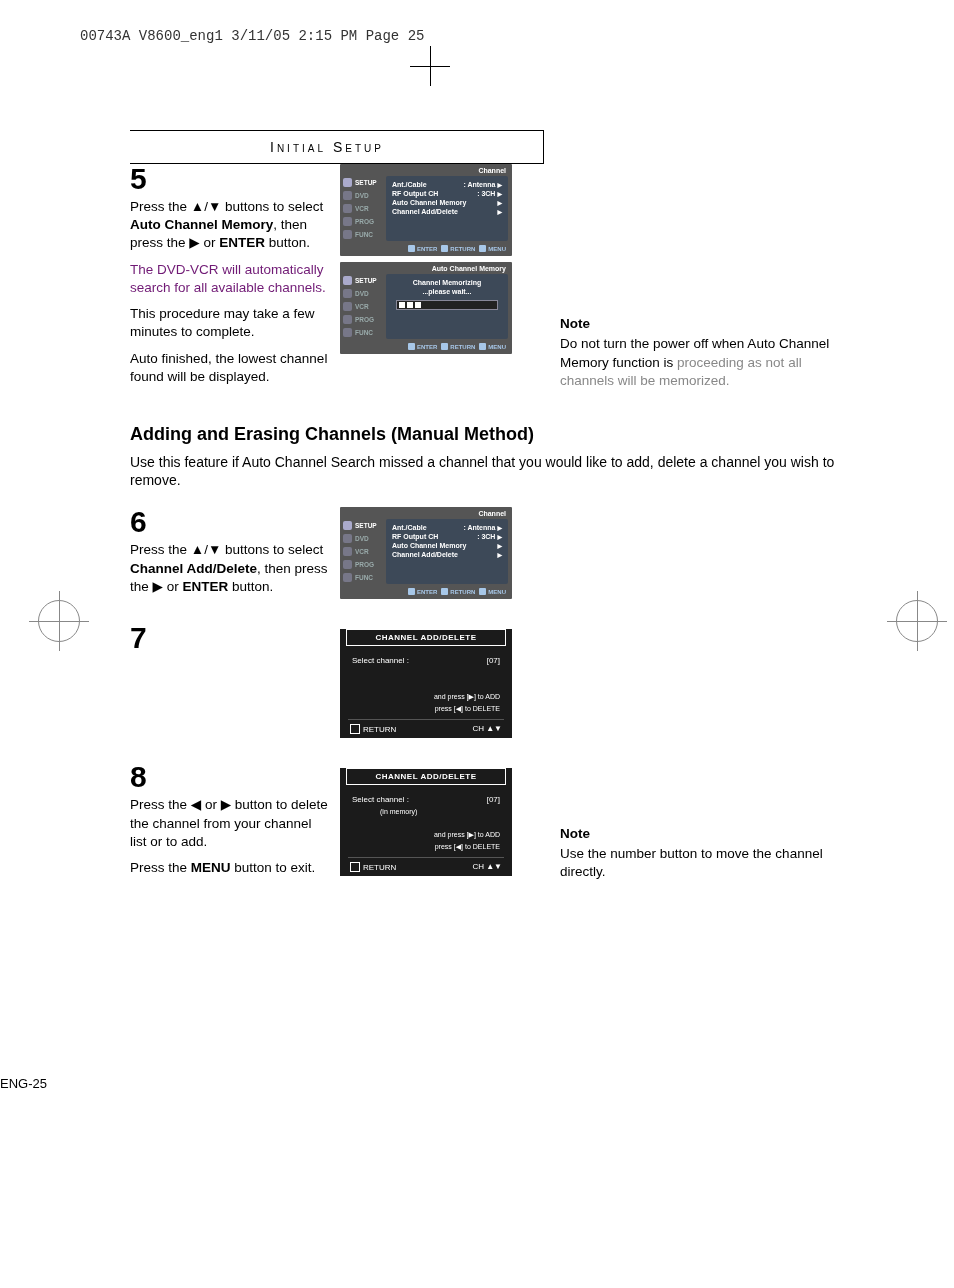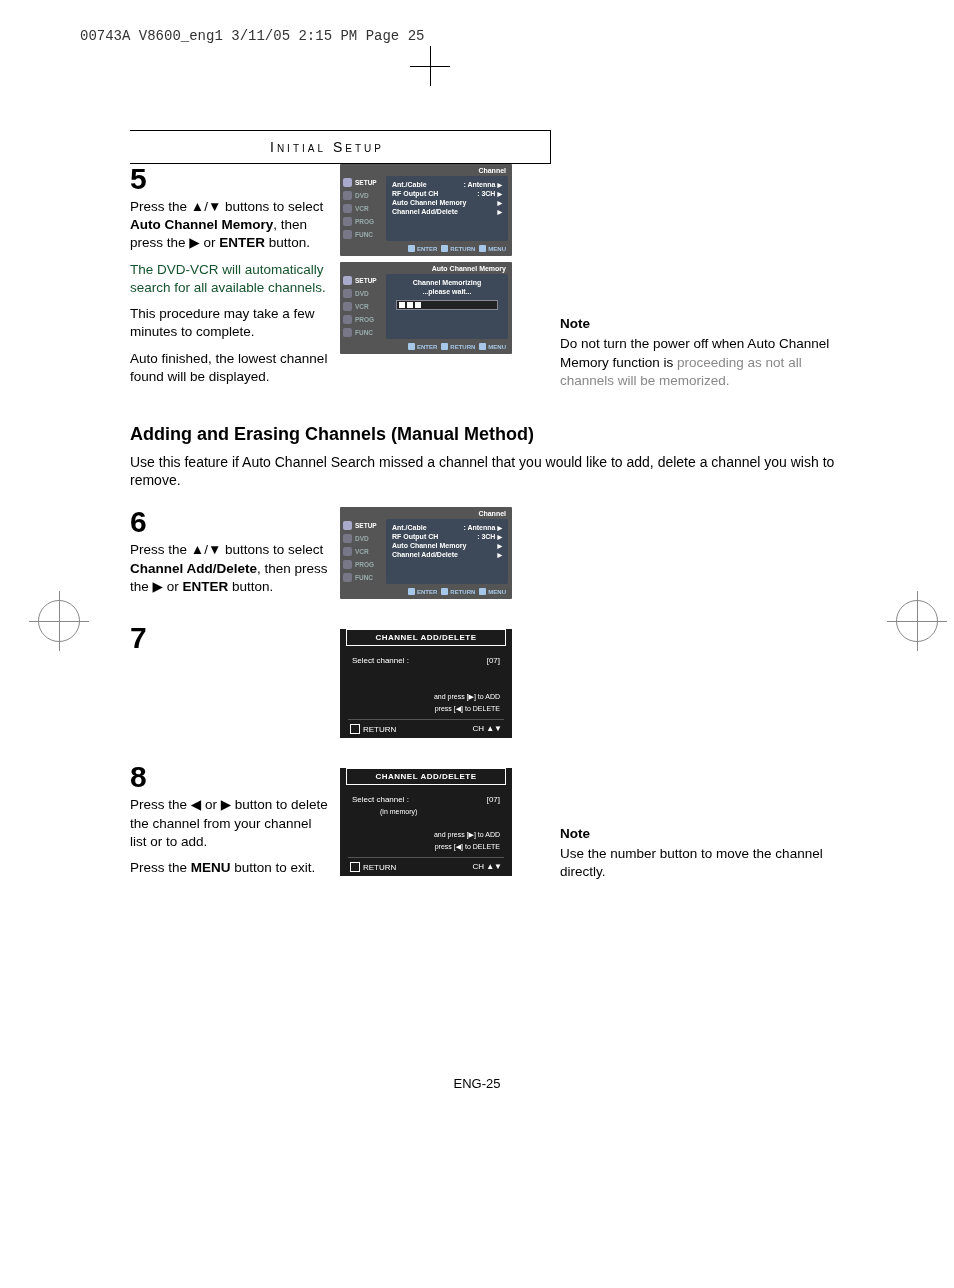--- a/index.html
+++ b/index.html
@@ -79,21 +79,21 @@
 
   .content {
     position: absolute;
     top: 130px;
     left: 130px;
     width: 720px;
   }
   .chapter-box {
     border: 1px solid #000;
     border-left: none;
-    padding: 8px 30px 8px 140px;
+    padding: 8px 23px 8px 140px;
     width: 250px;
     font-size: 14px;
     letter-spacing: 3px;
     font-variant: small-caps;
   }
   h2.sec {
     font-size: 18px;
     font-weight: bold;
     margin: 30px 0 8px 0;
   }
@@ -115,21 +115,21 @@
     font-size: 30px;
     font-weight: bold;
     margin: 0;
     line-height: 1;
   }
   .step-text {
     font-size: 13.5px;
     line-height: 1.35;
     margin: 4px 0 8px 0;
   }
-  .step-text.grey { color: #14532d; }
+  .step-text.grey { color: #701a75; }
   .b { font-weight: bold; }
   .screens-col {
     width: 180px;
     flex-shrink: 0;
     margin-left: 10px;
   }
   .note-col {
     margin-left: 40px;
     width: 280px;
     font-size: 13.5px;
@@ -187,21 +187,21 @@
   .dark .titlebar { border:1px solid #fff; margin:6px; padding:3px; text-align:center; font-weight:bold; letter-spacing:.5px; font-size:8px;}
   .dark .mid { padding: 4px 12px; display:flex; justify-content:space-between;}
   .dark .sub { padding: 0 12px 2px; font-size:7px; }
   .dark .spacer { height: 22px; }
   .dark .hint { padding: 2px 12px; font-size:7px;}
   .dark .foot { border-top:1px solid #555; margin:4px 8px 0; padding:4px 2px 0; display:flex; justify-content:space-between;}
   .dark .foot .ret::before{
     content:""; display:inline-block; width:8px;height:8px;border:1px solid #fff;margin-right:3px;vertical-align:-2px;
   }
   .page-num {
-    position:absolute; bottom:108px; left:0; width:100%; text-align:center; font-size:13px;
+    position:absolute; bottom:108px; left:0; width:100%; text-align:left; font-size:13px;
   }
 </style>
 </head>
 <body>
 
 <div class="page">
   <div class="print-header">
     <span>00743A V8600_eng1  3/11/05  2:15 PM  Page 25</span>
   </div>
   <div class="crop-top"></div>

